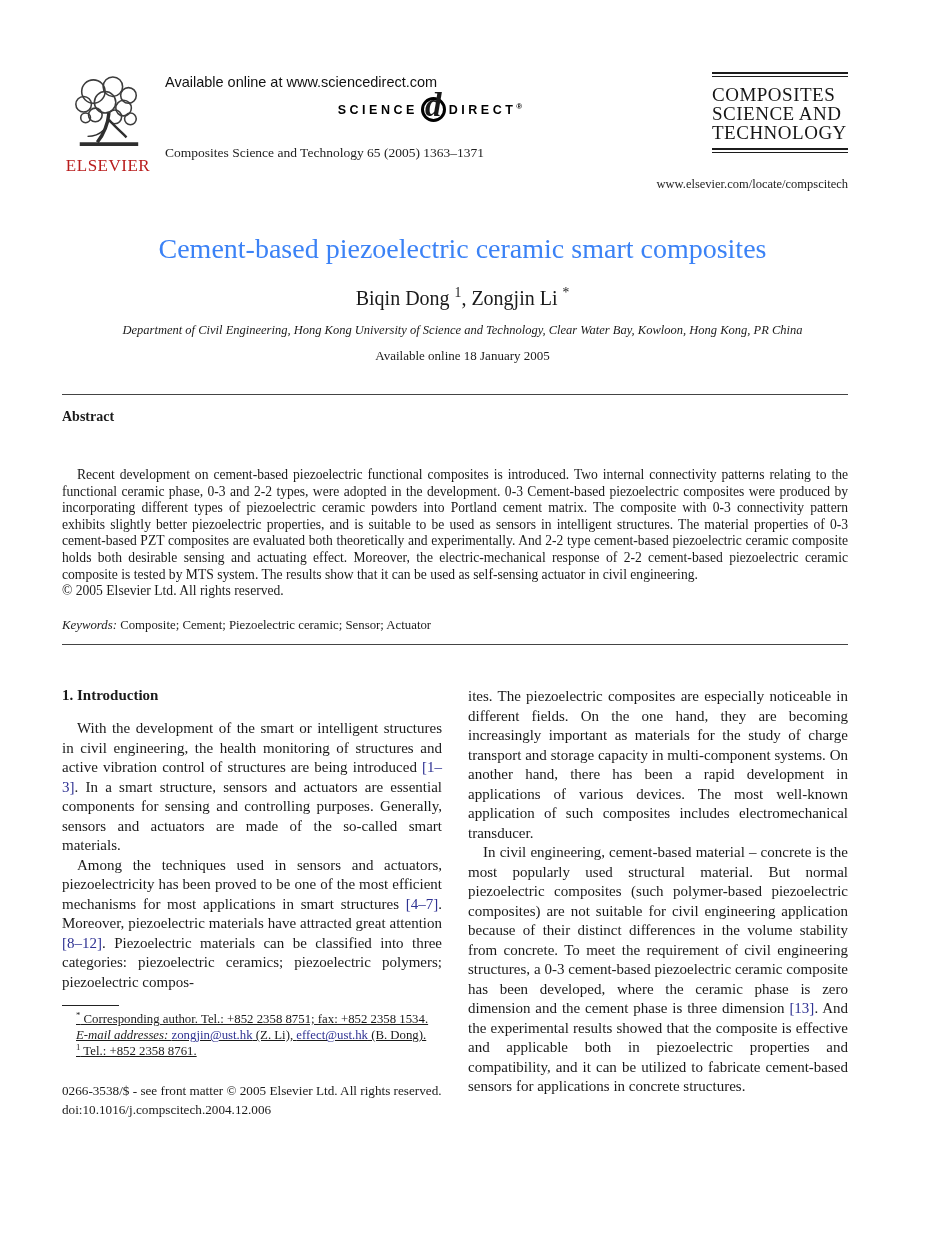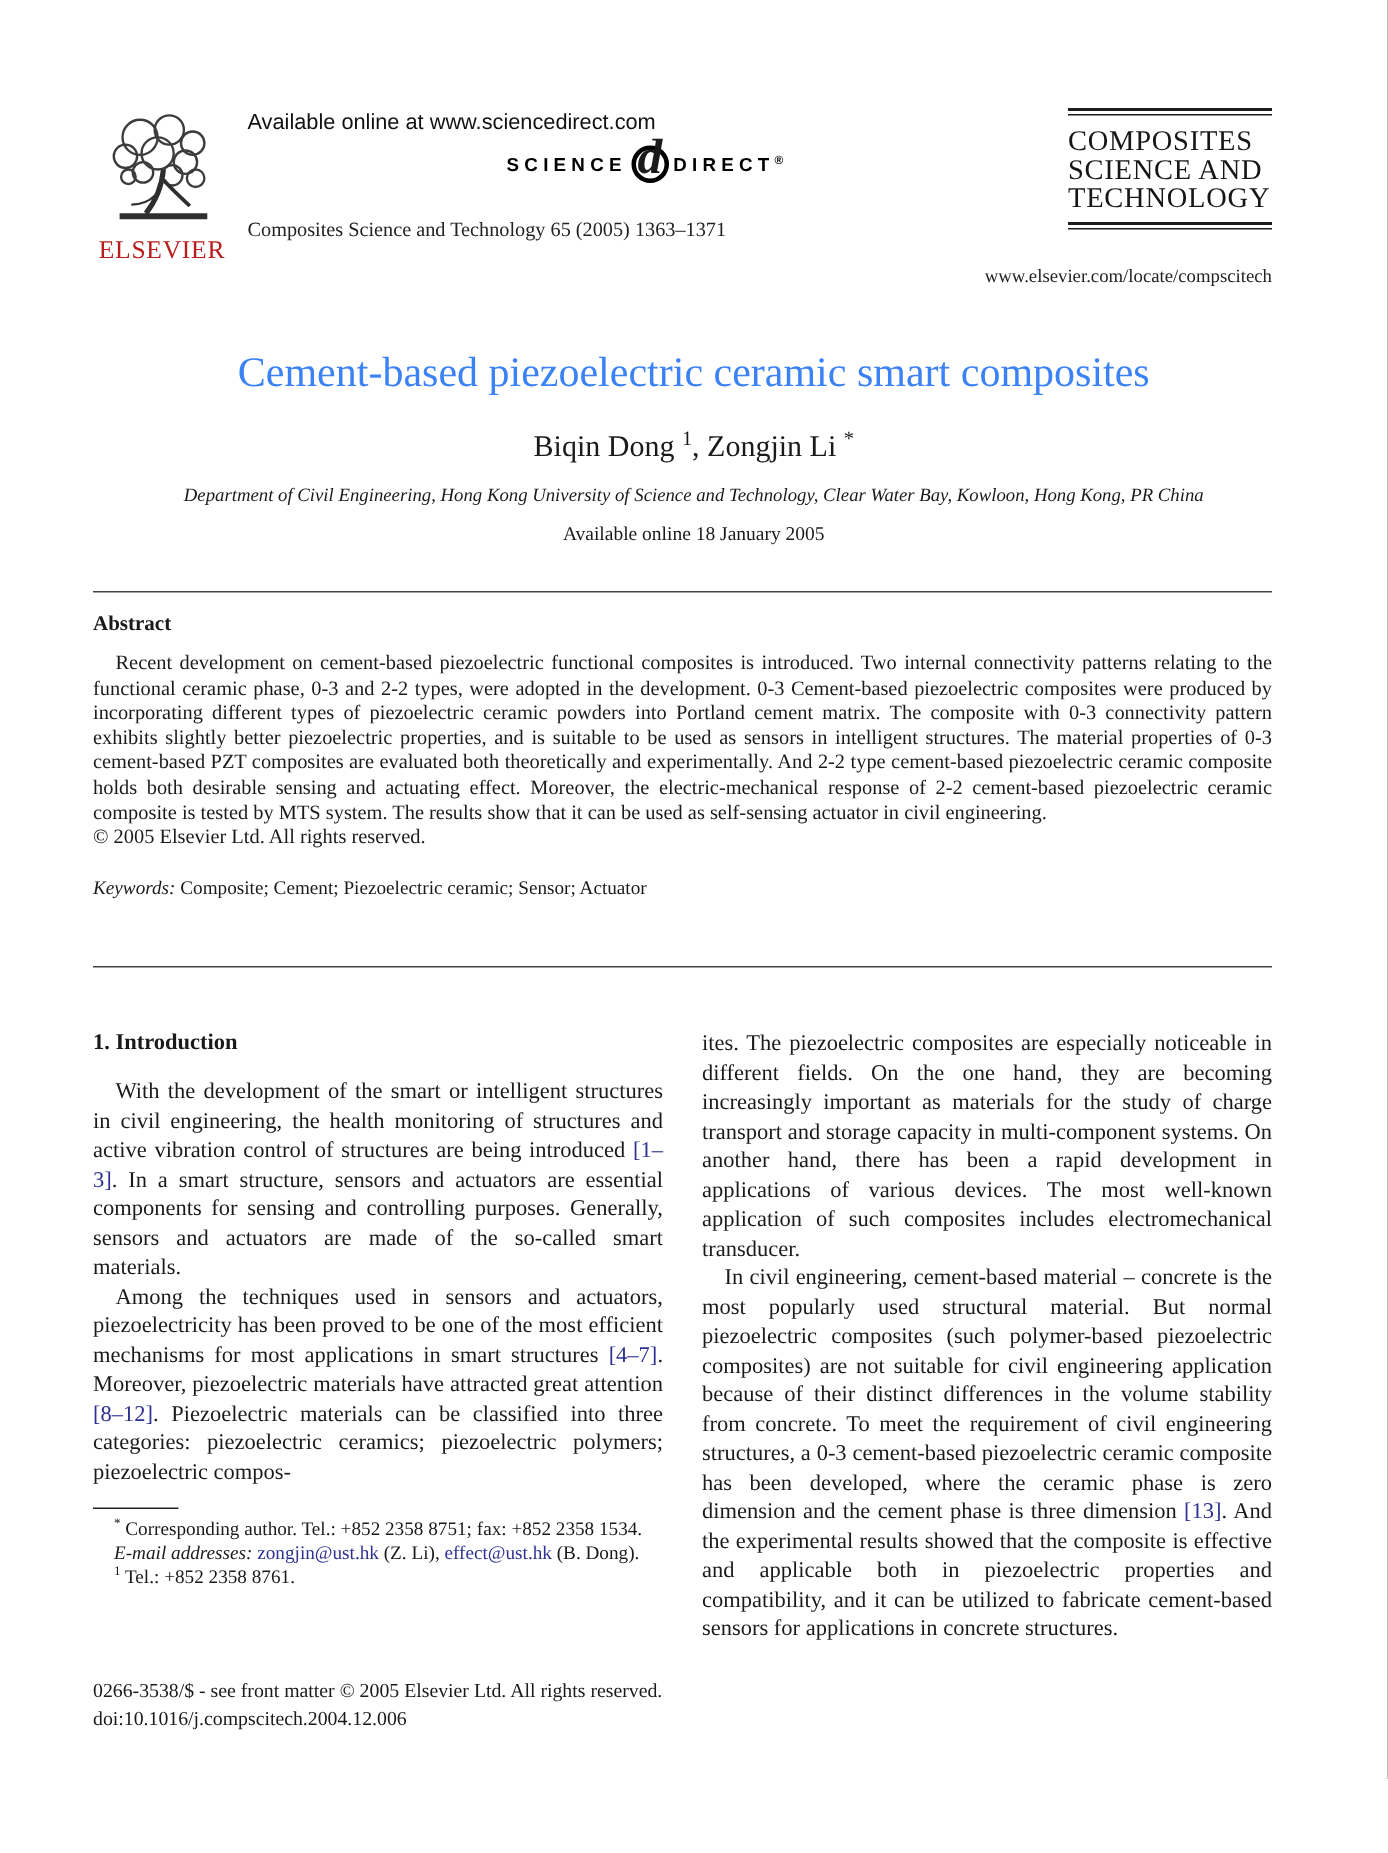--- a/index.html
+++ b/index.html
@@ -43,43 +43,43 @@
   .authors { position: absolute; top: 287px; left: 0; width: 100%; text-align: center; font-size: 20px; }
   .affiliation { position: absolute; top: 323px; left: 0; width: 100%; text-align: center; font-style: italic; font-size: 12.5px; }
   .avail-date { position: absolute; top: 348px; left: 0; width: 100%; text-align: center; font-size: 13px; }
 
   .full-rule { position: absolute; left: 62px; width: 786px; border-top: 1.5px solid #444; }
   .rule-abstract { top: 394px; }
   .rule-keywords { top: 644px; }
 
   
   .abstract-heading { position: absolute; left: 62px; top: 409px; font-size: 14px; font-weight: bold; }
-  .abstract-block { position: absolute; left: 62px; top: 434px; width: 786px; font-size: 13.6px; line-height: 16.6px; }
+  .abstract-block { position: absolute; left: 62px; top: 467px; width: 786px; font-size: 13.6px; line-height: 16.6px; }
   .abstract-text { text-align: justify; text-indent: 15px; }
   .abstract-copyright { margin-top: 0; }
   .keywords-line { margin-top: 17px; font-size: 12.8px; }
   .keywords-label { font-style: italic; }
 
   
   .columns { position: absolute; left: 62px; top: 687px; width: 786px; display: flex; gap: 26px; }
   .col { width: 380px; }
   .section-heading { font-size: 15px; font-weight: bold; margin-bottom: 15px; }
   .col p { font-size: 15px; line-height: 19.5px; text-align: justify; text-indent: 15px; }
   .col p.noindent { text-indent: 0; }
   .seg-sup { vertical-align: super; font-size: 0.68em; line-height: 0; }
   .seg-cite, .seg-link { color: var(--link); }
   .seg-italic { font-style: italic; }
 
   
   .footnotes { margin-top: 13px; }
   .fn-rule { width: 57px; border-top: 1.2px solid #222; margin-bottom: 5px; }
-  .footnotes p { font-size: 12.8px; line-height: 16.2px; text-align: justify; text-indent: 14px; }
+  .footnotes p { font-size: 12.8px; line-height: 16.2px; text-align: justify; text-indent: 14px; text-decoration: underline; }
 
   
-  .footer { position: absolute; left: 62px; top: 1117px; font-size: 13.2px; line-height: 19px; }
+  .footer { position: absolute; left: 62px; top: 1081px; font-size: 13.2px; line-height: 19px; }
 </style>
 </head>
 <body>
 
 <div class="page">
 
   <div class="header-left">
     <span>
       <svg width="88" height="76" viewBox="0 0 90 78">
         <g fill="none" stroke="#3c3c3c" stroke-width="1.6">

